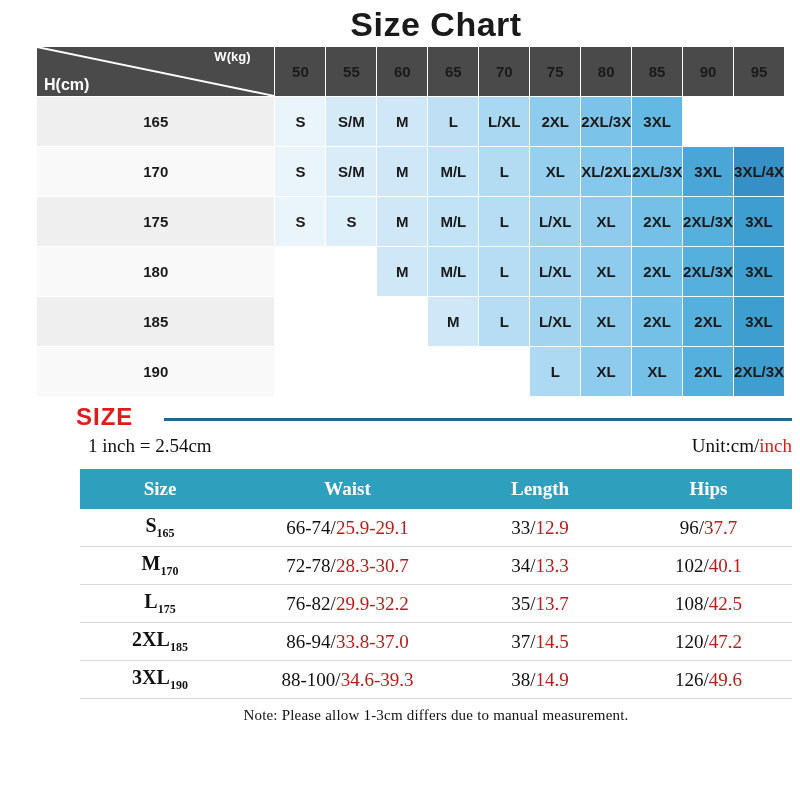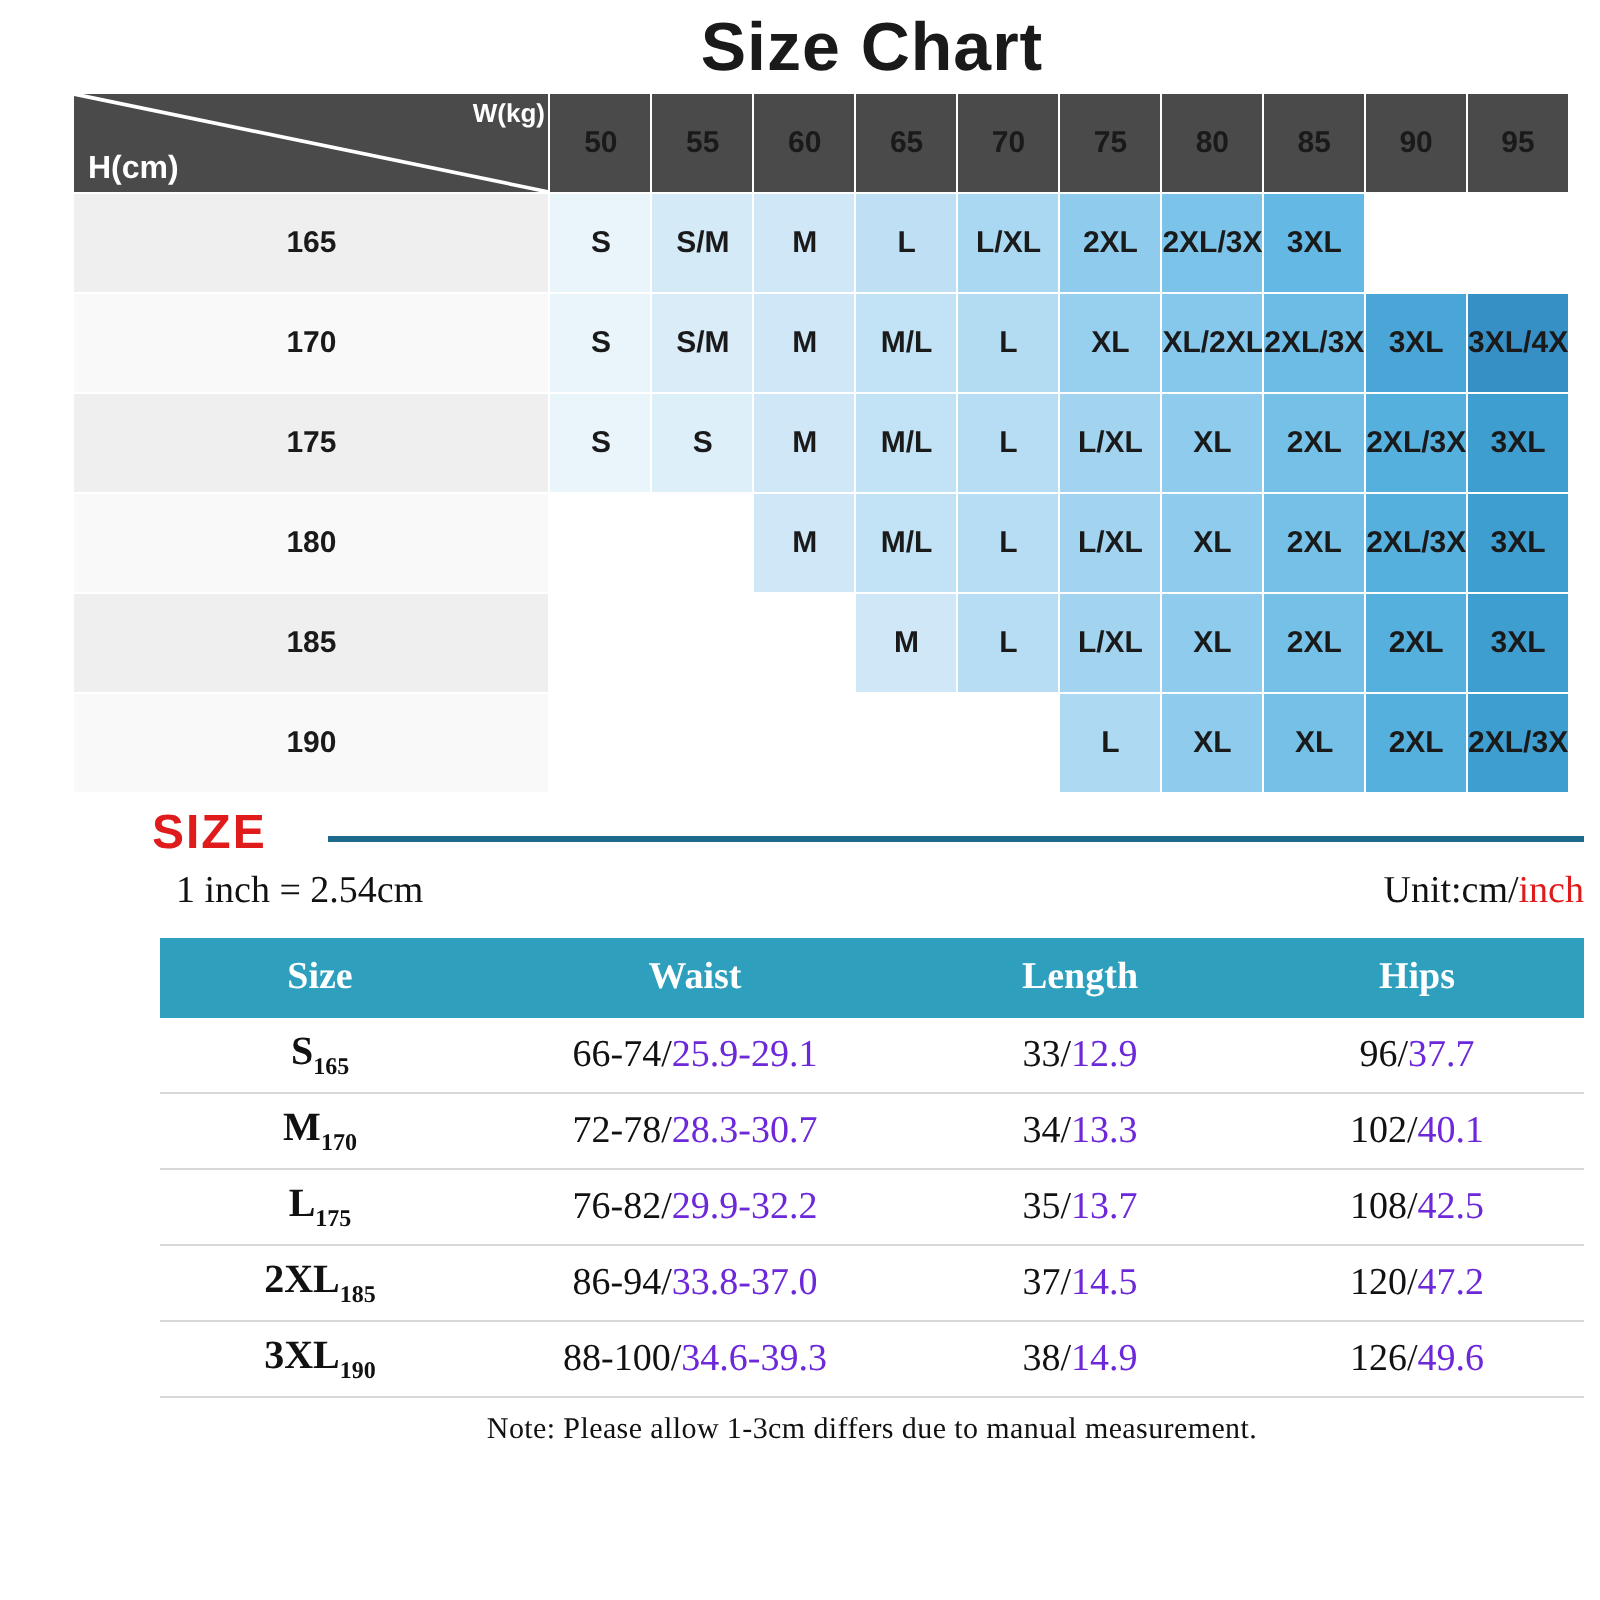--- a/index.html
+++ b/index.html
@@ -59,21 +59,21 @@
     padding: 0;
     border: 1px solid #fff;
   }
   .corner .diag {
     position: absolute;
     left: 0; top: 0;
     width: 100%; height: 100%;
   }
   .corner .w-lab {
     position: absolute;
-    right: 2px;
+    right: 24px;
     top: 2px;
     color: #ffffff;
     font-size: 13px;
     font-weight: bold;
   }
   .corner .h-lab {
     position: absolute;
     left: 7px;
     bottom: 2px;
     color: #ffffff;
@@ -178,21 +178,21 @@
     font-family: "Liberation Serif", serif;
   }
   table.size-table td.sz {
     font-weight: bold;
     font-size: 20px;
   }
   table.size-table td.sz sub {
     font-size: 12px;
     font-weight: bold;
   }
-  .red { color: #6d28d9; }
+  .red { color: #b91c1c; }
   .footnote {
     text-align: center;
     font-size: 15px;
     color: #111111;
     font-family: "Liberation Serif", serif;
     padding-top: 8px;
     letter-spacing: 0.2px;
   }
 </style>
 </head>

